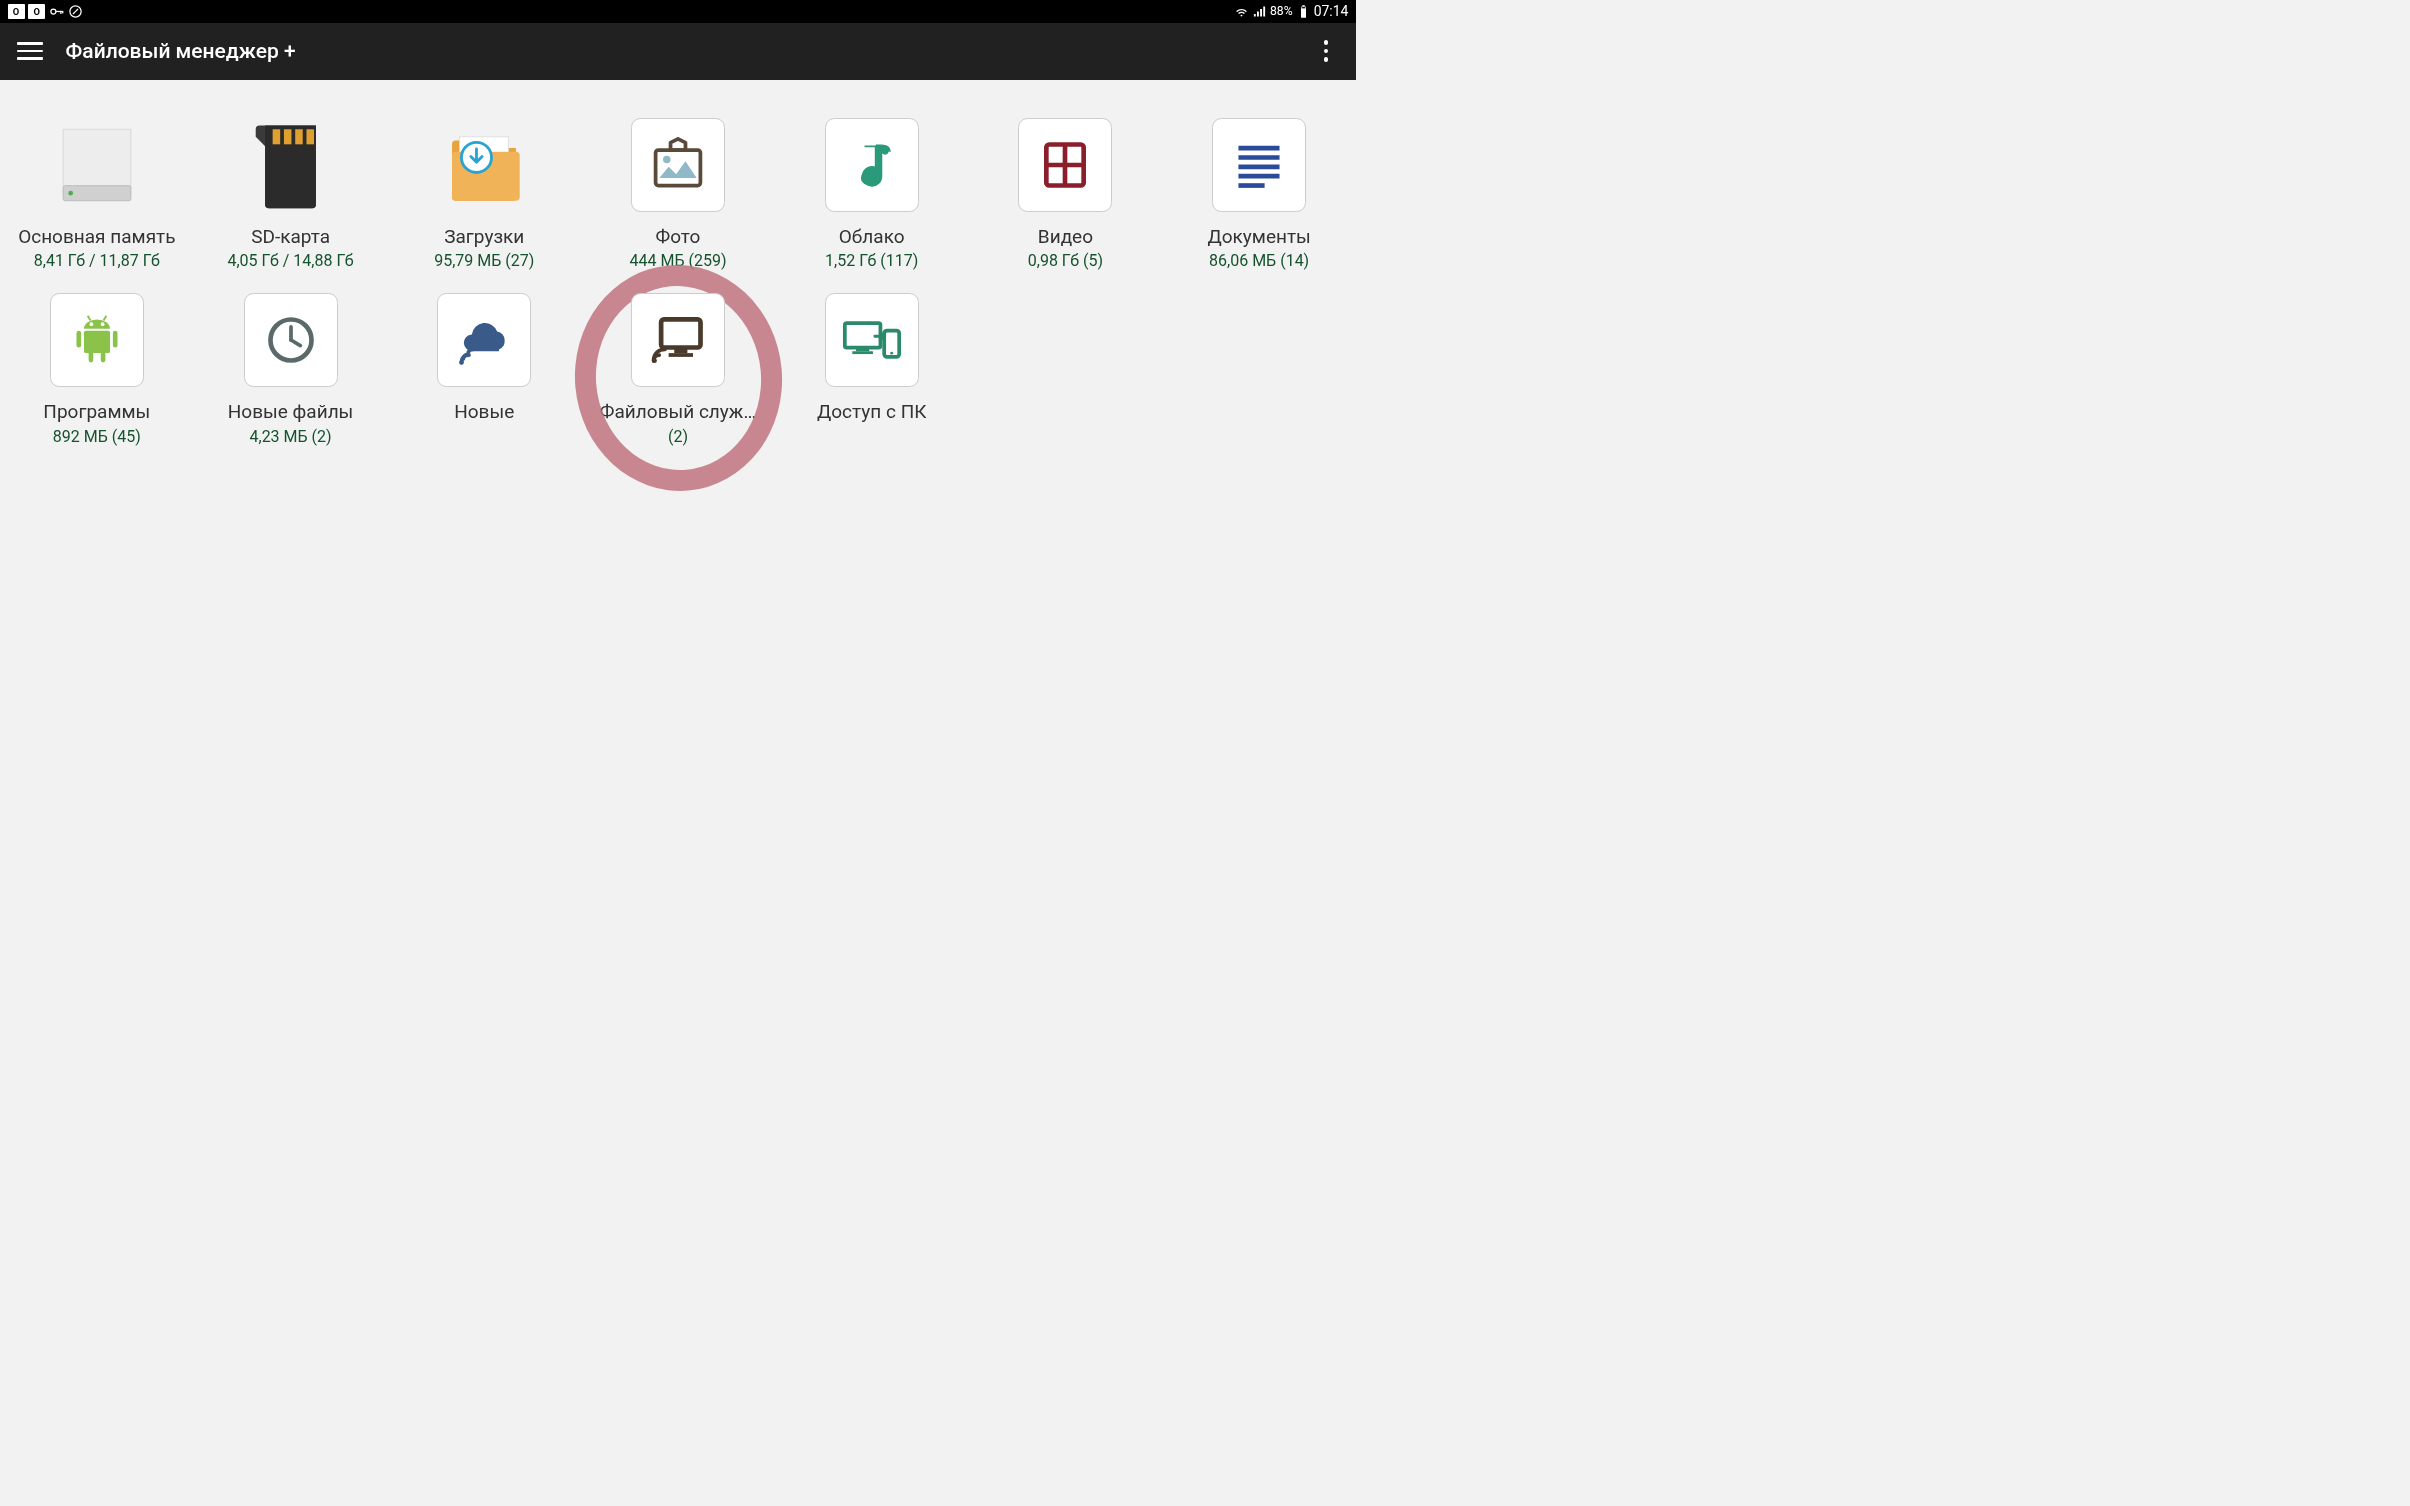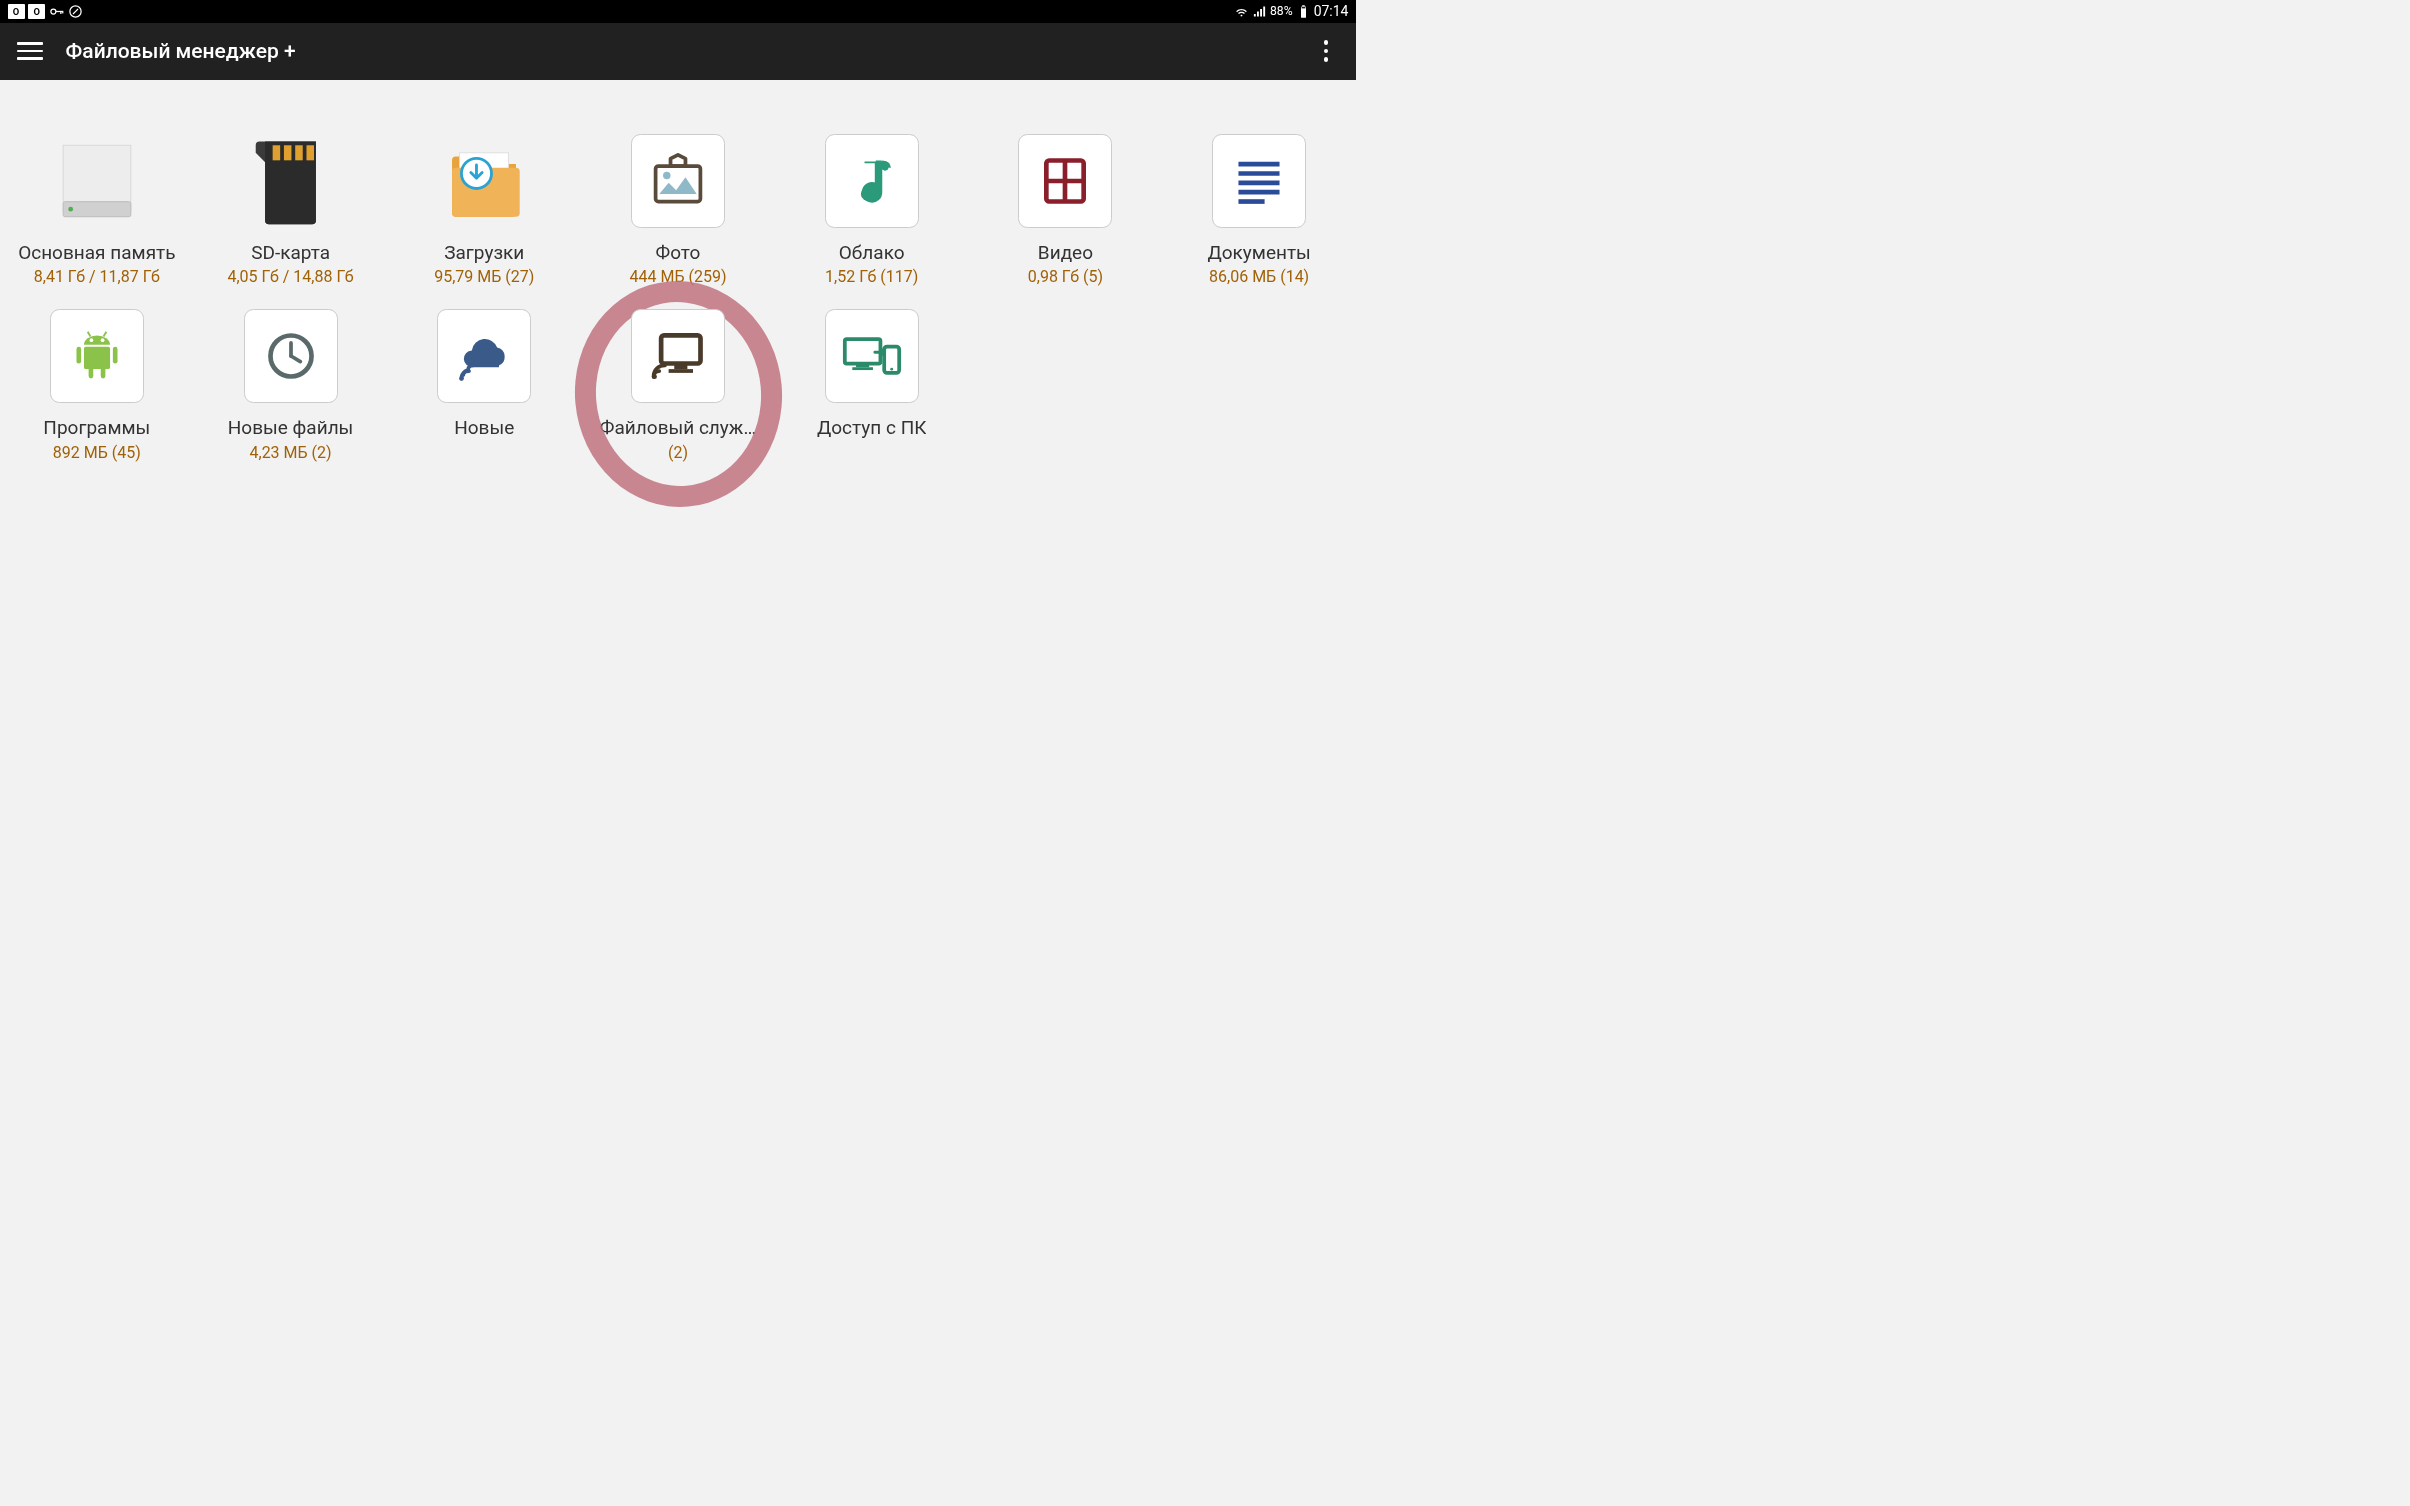--- a/index.html
+++ b/index.html
@@ -47,21 +47,20 @@
   .app-menu { margin-left: auto; width: 26px; display: flex; flex-direction: column; gap: 3.8px; align-items: center; cursor: pointer; padding: 5.6px 0; }
   .app-menu span { width: 4.7px; height: 4.7px; background: #fff; border-radius: 50%; }
 
   .grid {
     padding: 38px 0 0 0;
     display: grid;
     grid-template-columns: repeat(7, 1fr);
     column-gap: 0;
     row-gap: 22.6px;
     justify-items: center;
-    margin-top: 16px;
   }
   .tile {
     width: 184px;
     display: flex; flex-direction: column; align-items: center;
     cursor: pointer; position: relative;
   }
   .tile-icon-box {
     width: 94px; height: 94px;
     background: #fff;
     border: 0.9px solid #ccc;
@@ -70,21 +69,21 @@
     margin-bottom: 13px;
     position: relative;
   }
   .tile-icon-box.noborder { border: none; background: transparent; }
   .tile-label {
     font-size: 19px; color: #333; text-align: center;
     white-space: nowrap; overflow: hidden; text-overflow: ellipsis;
     max-width: 179px;
   }
   .tile-sub {
-    font-size: 16px; color: #a16207; margin-top: 3.8px; text-align: center;
+    font-size: 16px; color: #14532d; margin-top: 3.8px; text-align: center;
   }
   .annotation-circle {
     position: absolute;
     width: 207px; height: 226px;
     border: 21px solid rgba(193, 115, 127, 0.85);
     border-radius: 50%;
     top: -28px; left: -11.3px;
     pointer-events: none;
     transform: rotate(-5deg);
   }

